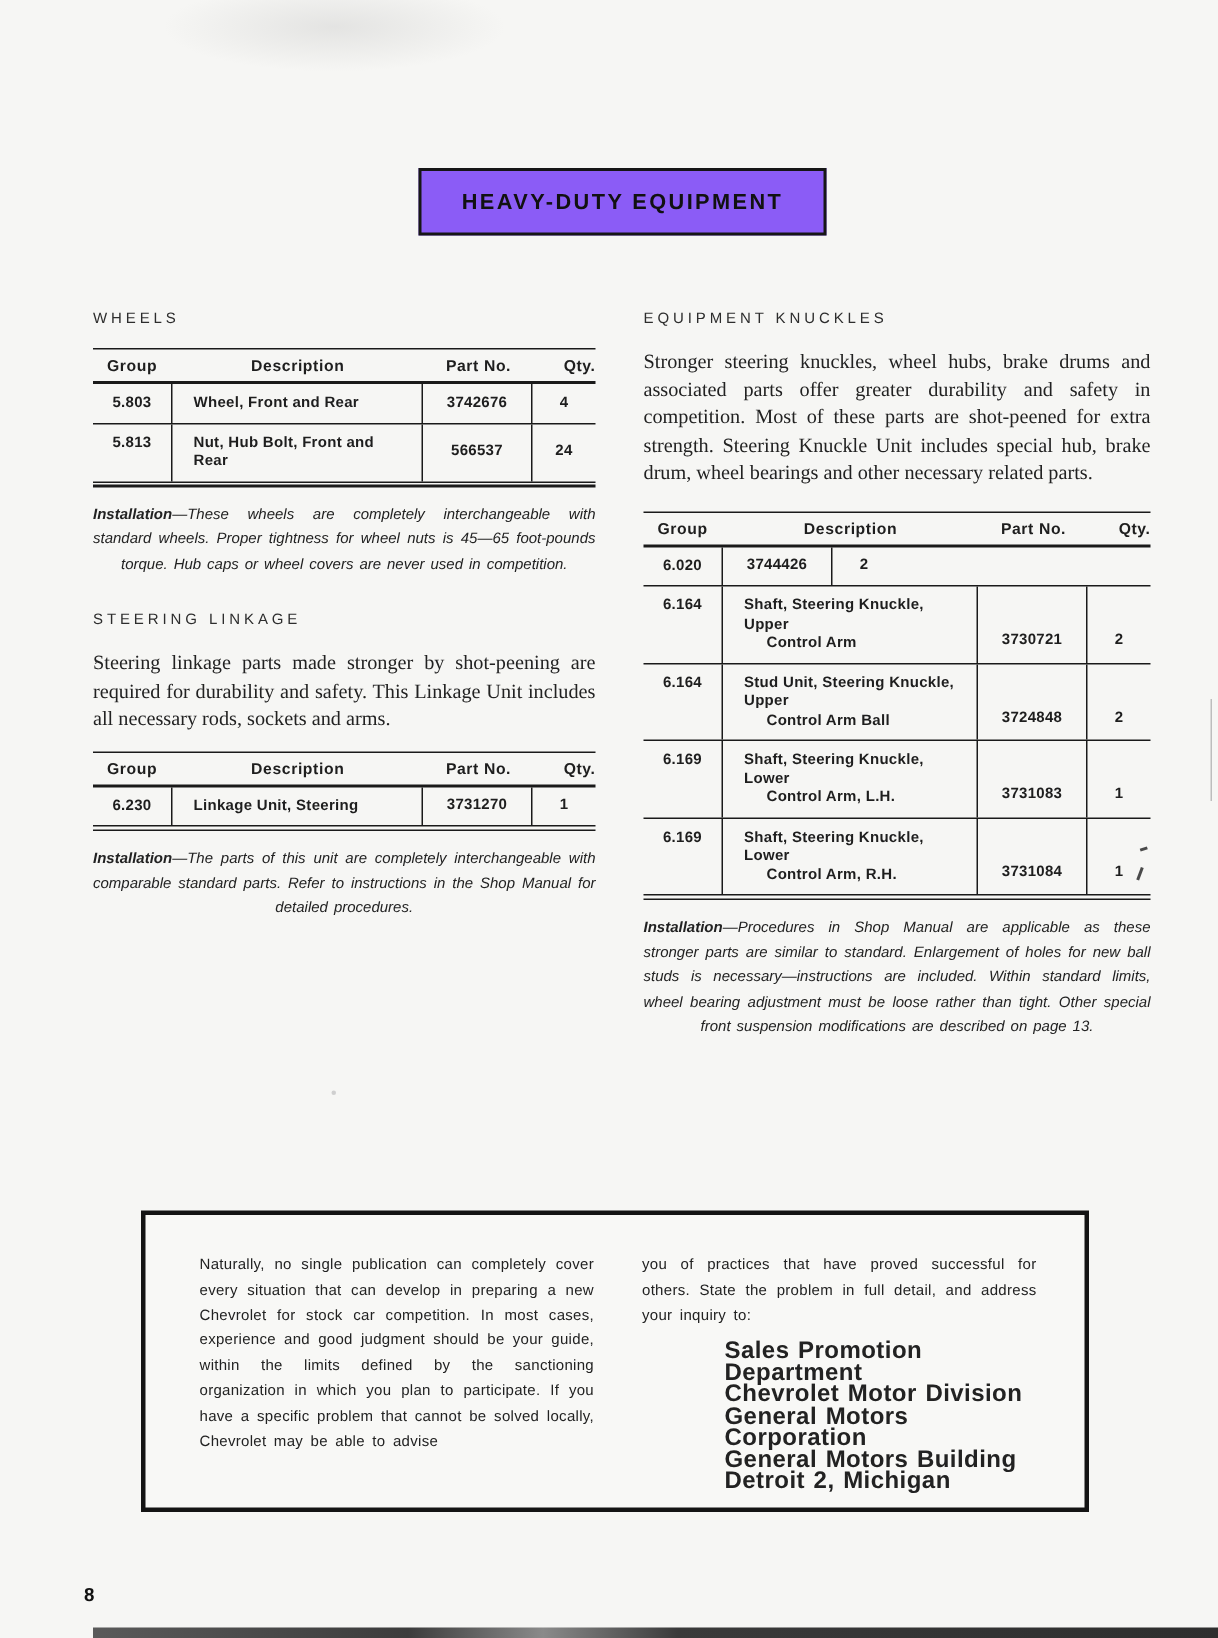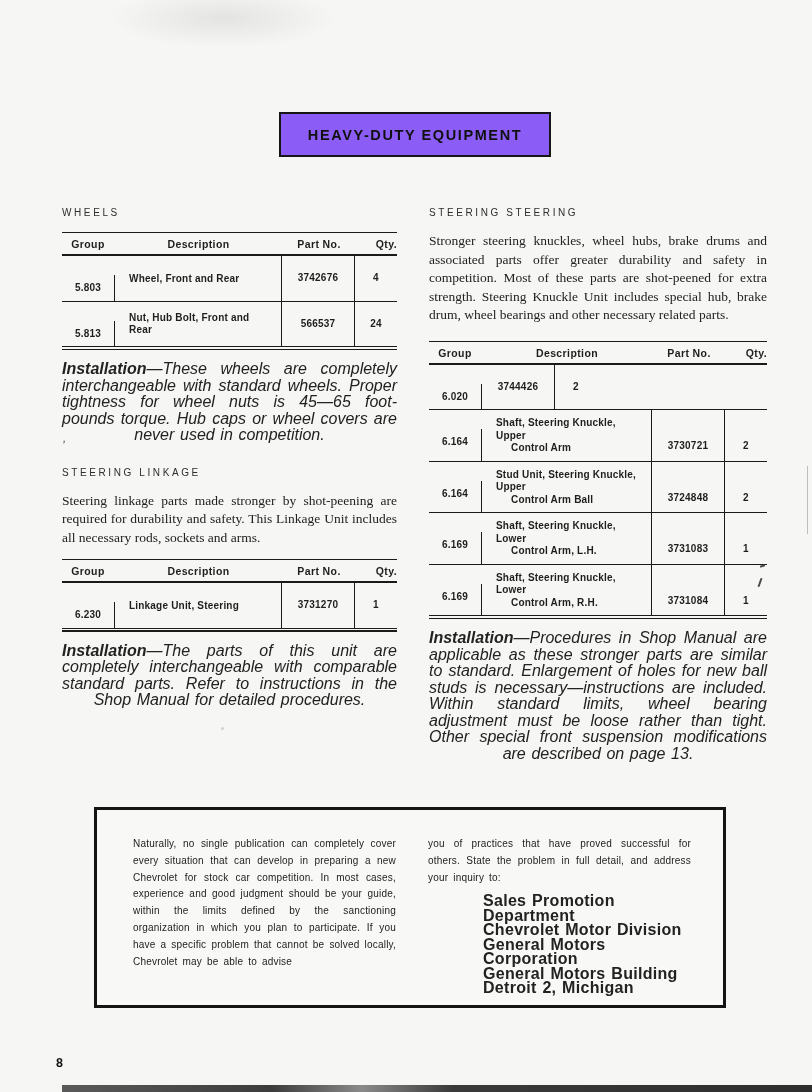--- a/index.html
+++ b/index.html
@@ -24,27 +24,27 @@
   .ptable{margin:0 0 12px 0;border-top:1.5px solid #1a1a1a;}
   .thead{display:flex;align-items:center;padding:5px 0 4px 0;border-bottom:2.5px solid #1a1a1a;
          font-weight:bold;font-size:10.5px;letter-spacing:.4px;}
   .hc{text-align:center;}
   .c0{width:52px;}  .c1{flex:1;}  .c2{width:72px;}  .c3{width:42px;text-align:right;}
   .tbody{position:relative;border-bottom:1.2px solid #1a1a1a;}
   .tbody::after{content:"";position:absolute;left:0;right:0;bottom:-4px;height:1.2px;background:#1a1a1a;}
   .trow{display:flex;font-weight:bold;font-size:10px;line-height:12.5px;letter-spacing:.2px;}
   .trow + .trow{border-top:1.2px solid #1a1a1a;}
   .trow .c0,.trow .c1,.trow .c2{border-right:1.8px solid #1a1a1a;}
-  .trow .c0{display:flex;justify-content:center;padding-top:7px;padding-bottom:6px;margin-top:19px;}
+  .trow .c0{display:flex;justify-content:center;padding-top:7px;padding-bottom:6px;}
   .trow .c1{display:flex;flex-direction:column;justify-content:center;padding:7px 6px 6px 14px;}
   .trow .c1 .l2{padding-left:15px;}
   .trow .c2,.trow .c3{display:flex;align-items:center;justify-content:center;}
   .trow.two .c2,.trow.two .c3{align-items:flex-end;padding-bottom:8px;}
   
-  .install{font-style:italic;font-size:16px;line-height:16.5px;color:#222;
+  .install{font-style:italic;font-size:10px;line-height:16.5px;color:#222;
            text-align:justify;text-align-last:center;word-spacing:1.2px;margin:14px 0 23px 0;}
   .install b{font-style:italic;}
   
   .fbox{position:absolute;left:94px;top:779px;width:632px;height:201px;box-sizing:border-box;
         border:3px solid #141414;background:#f8f8f6;display:flex;padding:26px 32px 0 36px;gap:32px;margin-top:28px;}
   .fcol{width:264px;font-size:10px;line-height:16.8px;letter-spacing:.2px;word-spacing:2px;color:#222;}
   .fcol-left{text-align:justify;}
   .fcol-right{text-align:justify;}
   .address{font-weight:bold;margin:8px 0 0 55px;line-height:14.5px;font-size:16px;
            letter-spacing:.3px;word-spacing:1px;text-align:left;}
@@ -117,21 +117,21 @@
             </div>
             <div class="c2">3731270</div>
             <div class="c3">1</div>
           </div>
         </div>
       </div>
     <p class="install"><b>Installation</b><span>—The parts of this unit are completely interchangeable with comparable standard parts. Refer to instructions in the Shop Manual for detailed procedures.</span></p>
   </div>
 
   <div class="col col-right">
-    <h3 class="shead">STEERING STEERING</h3>
+    <h3 class="shead">EQUIPMENT KNUCKLES</h3>
     <p class="body-par">Stronger steering knuckles, wheel hubs, brake drums and associated parts offer greater durability and safety in competition. Most of these parts are shot-peened for extra strength. Steering Knuckle Unit includes special hub, brake drum, wheel bearings and other necessary related parts.</p>
     <div class="ptable" style="margin-top:16px">
         <div class="thead">
           <div class="hc c0">Group</div>
           <div class="hc c1">Description</div>
           <div class="hc c2">Part No.</div>
           <div class="hc c3">Qty.</div>
         </div>
         <div class="tbody">
           <div class="trow">

